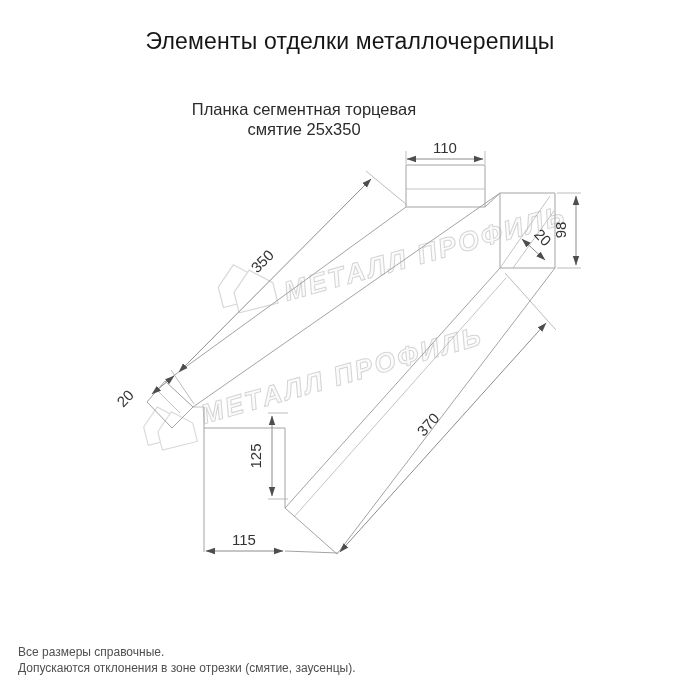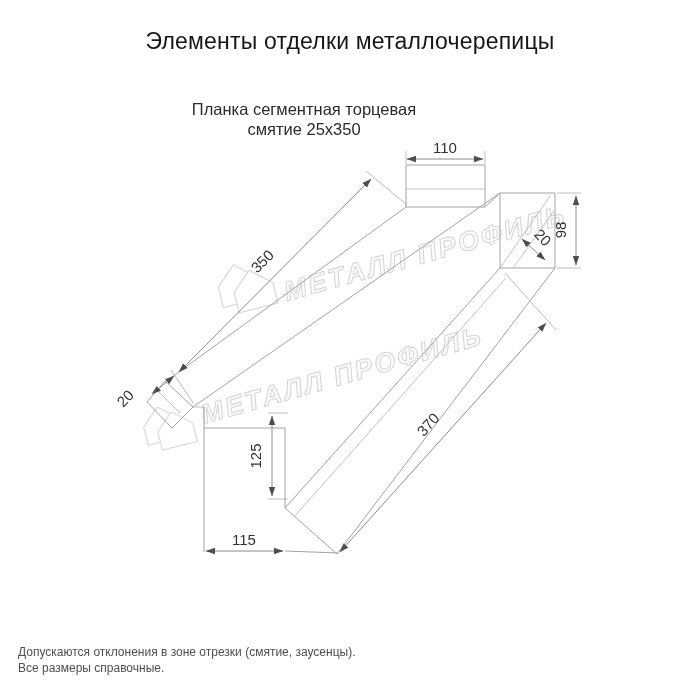--- a/index.html
+++ b/index.html
@@ -130,15 +130,15 @@
     <text class="dimtext" transform="translate(261,456) rotate(-90)" text-anchor="middle">125</text>
   </g>
 
   <g>
     <line class="dim" x1="206" y1="551" x2="283" y2="551" marker-start="url(#arr)" marker-end="url(#arr)"></line>
     <text class="dimtext" x="244" y="545" text-anchor="middle">115</text>
   </g>
 </svg>
 
 <div class="footer">
+  <div>Все размеры справочные.</div>
   <div>Допускаются отклонения в зоне отрезки (смятие, заусенцы).</div>
-  <div>Все размеры справочные.</div>
 </div>
 
 </body></html>

